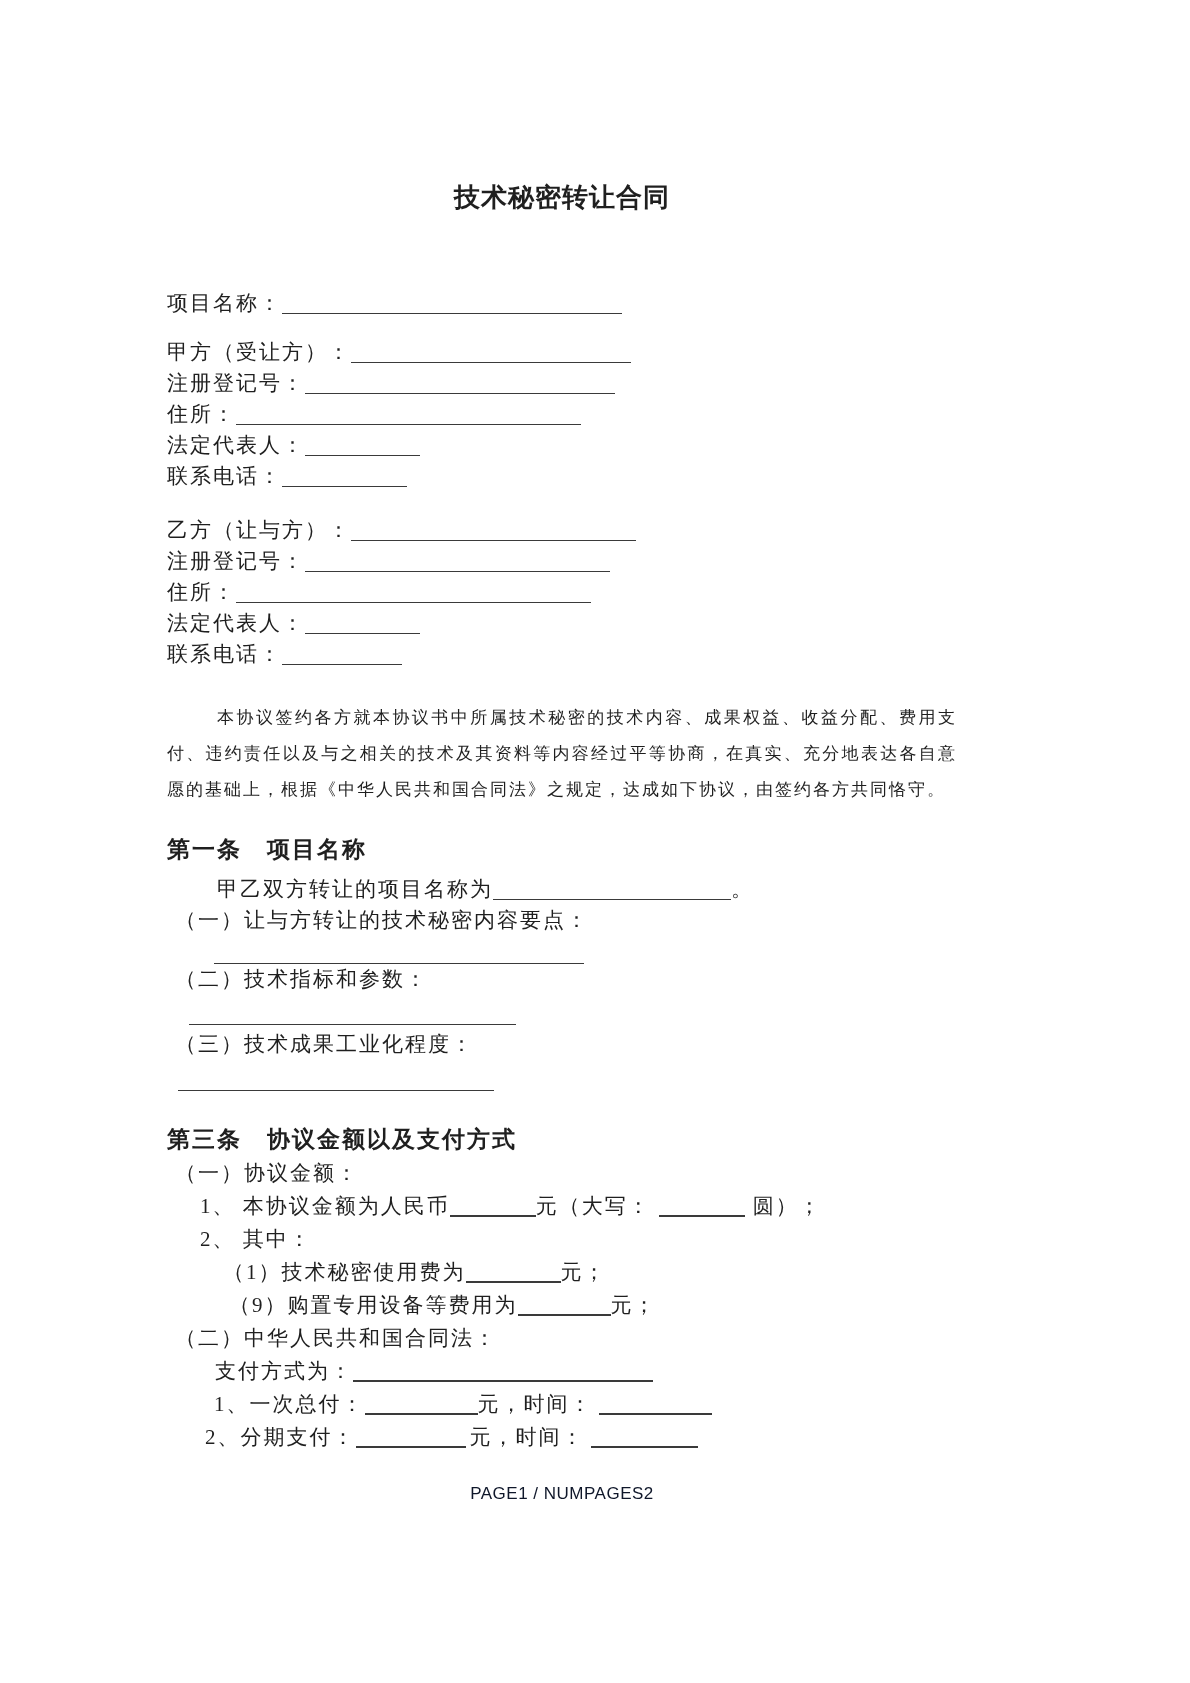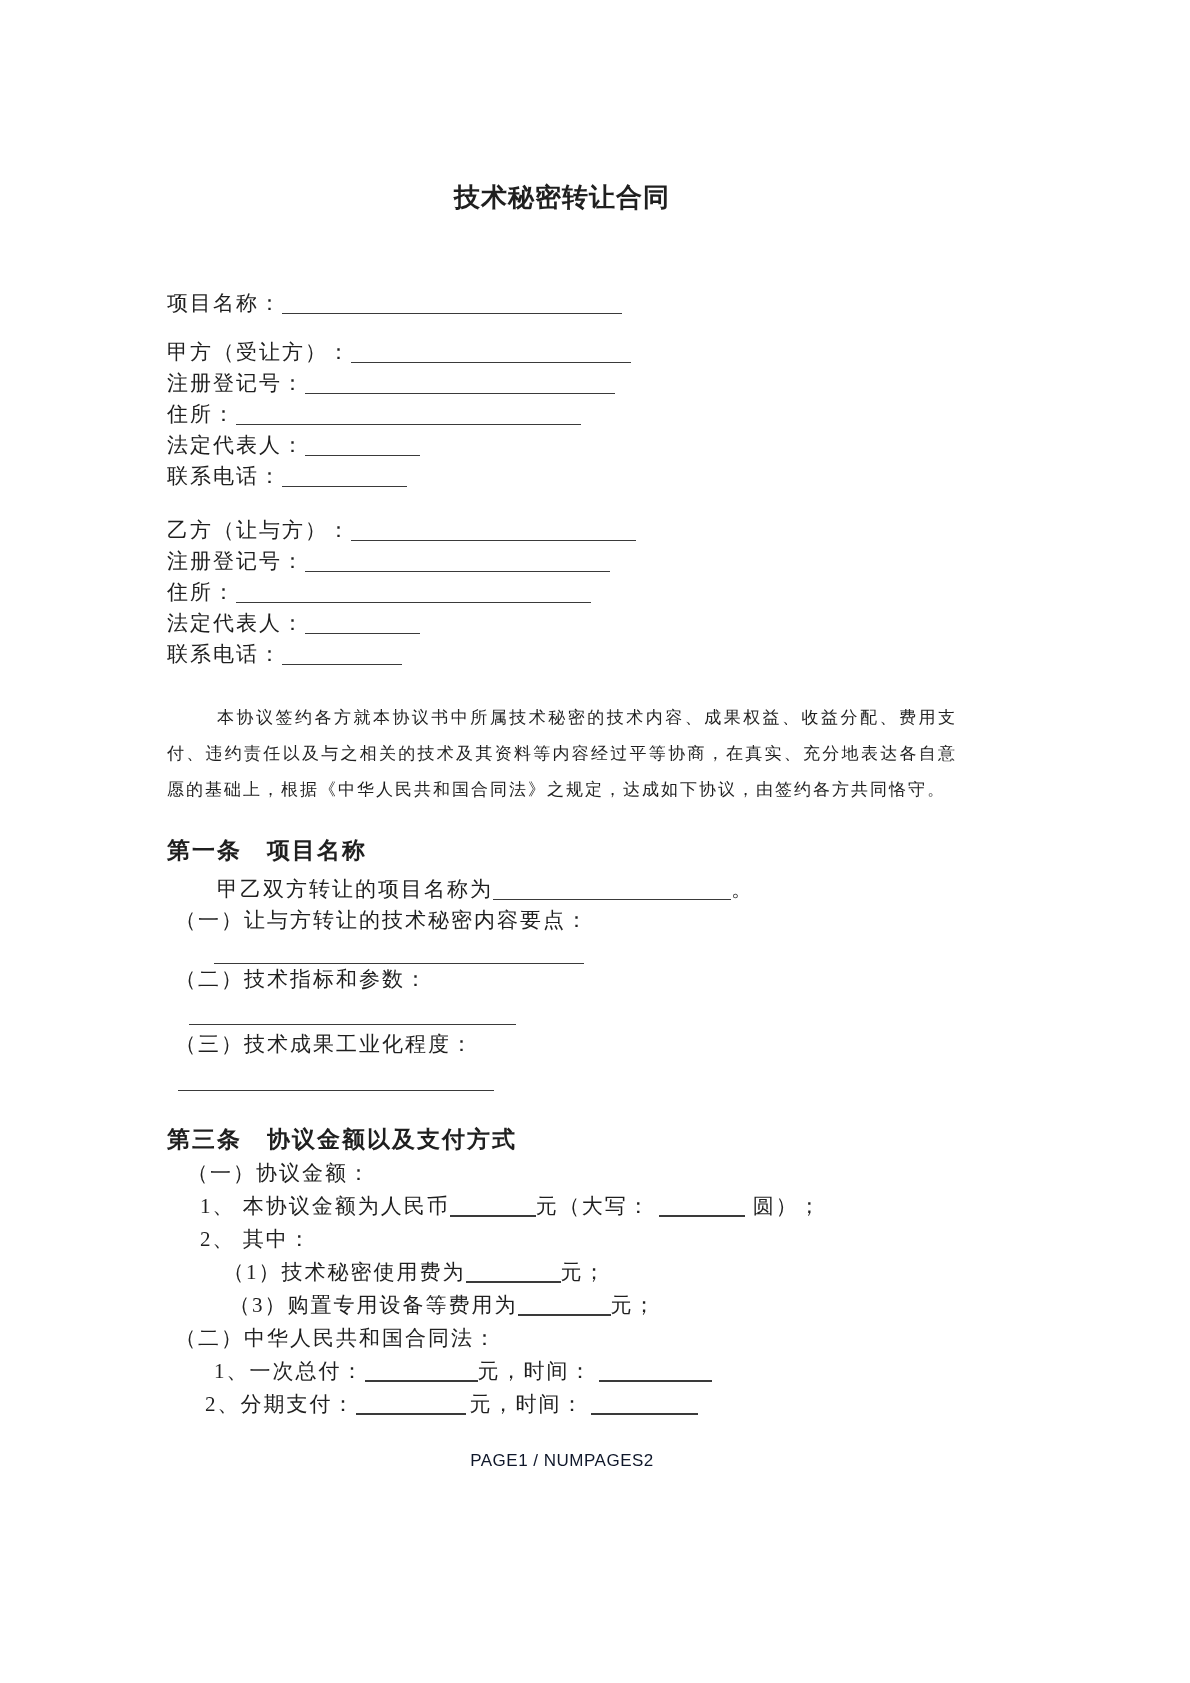--- a/index.html
+++ b/index.html
@@ -110,46 +110,49 @@
       <div class="line">
         <span>法定代表人：</span><span class="blank" style="width:115px;"></span>
       </div>
       <div class="line">
         <span>联系电话：</span><span class="blank" style="width:120px;"></span>
       </div>
     </div>
 
     <div class="preamble" style="margin-top:30px;">本协议签约各方就本协议书中所属技术秘密的技术内容、成果权益、收益分配、费用支付、违约责任以及与之相关的技术及其资料等内容经过平等协商，在真实、充分地表达各自意愿的基础上，根据《中华人民共和国合同法》之规定，达成如下协议，由签约各方共同恪守。</div>
 
-    <div class="heading" style="margin-top:26px;">第一条　项目名称</div>
+    <div class="heading" style="margin-top:26px;font-family:Liberation Mono, monospace;">第一条　项目名称</div>
     <div class="line indent" style="margin-top:6px;">
       <span>甲乙双方转让的项目名称为</span><span class="blank" style="width:238px;"></span><span>。</span>
     </div>
 
     <div class="line" style="margin-left:8px;">（一）让与方转让的技术秘密内容要点：</div>
     <div class="rule-row" style="margin-left:47px; width:370px; height:28px;"></div>
     <div class="line" style="margin-left:8px;">（二）技术指标和参数：</div>
     <div class="rule-row" style="margin-left:22px; width:327px; height:30px;"></div>
     <div class="line" style="margin-left:8px; margin-top:4px;">（三）技术成果工业化程度：</div>
     <div class="rule-row" style="margin-left:11px; width:316px; height:31px;"></div>
 
     <div class="sec3">
       <div class="heading" style="margin-top:32px;">第三条　协议金额以及支付方式</div>
-      <div class="line" style="margin-left:20px;">（一）协议金额：</div>
+      <div class="line" style="margin-left:8px;">（一）协议金额：</div>
       <div class="line" style="margin-left:33px;">
         <span>1、 本协议金额为人民币</span><span class="blank" style="width:86px;"></span><span>元（大写：</span><span class="blank" style="width:86px; margin:0 8px;"></span><span>圆）；</span>
       </div>
       <div class="line" style="margin-left:33px;">2、 其中：</div>
       <div class="line" style="margin-left:56px;">
         <span>（1）技术秘密使用费为</span><span class="blank" style="width:95px;"></span><span>元；</span>
       </div>
       <div class="line" style="margin-left:62px;">
-        <span>（3）购置专用设备等费用为</span><span class="blank" style="width:93px;"></span><span>元；</span>
+        <span>（9）购置专用设备等费用为</span><span class="blank" style="width:93px;"></span><span>元；</span>
       </div>
       <div class="line" style="margin-left:8px;">（二）中华人民共和国合同法：</div>
+      <div class="line" style="margin-left:48px;">
+        <span>支付方式为：</span><span class="blank" style="width:300px;"></span>
+      </div>
       <div class="line" style="margin-left:47px;">
         <span>1、一次总付：</span><span class="blank" style="width:113px;"></span><span>元，时间：</span><span class="blank" style="width:113px; margin-left:6px;"></span>
       </div>
       <div class="line" style="margin-left:38px;">
         <span>2、分期支付：</span><span class="blank" style="width:110px; margin-right:4px;"></span><span>元，时间：</span><span class="blank" style="width:107px; margin-left:6px;"></span>
       </div>
     </div>
 
     <div class="footer" style="margin-top:28px;">PAGE1 / NUMPAGES2</div>
 

